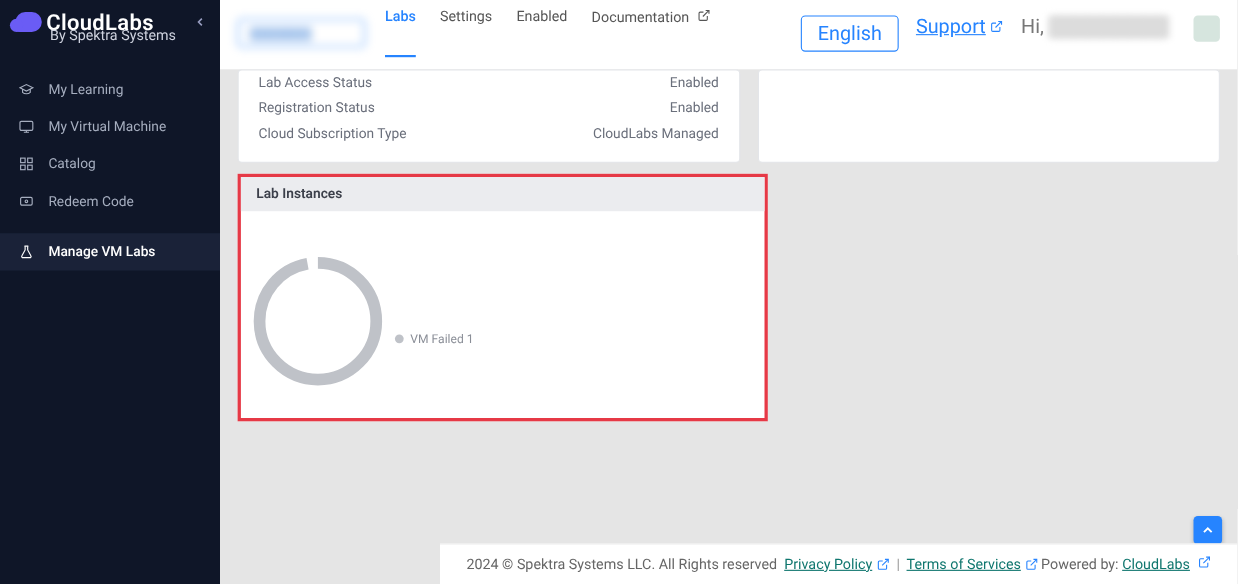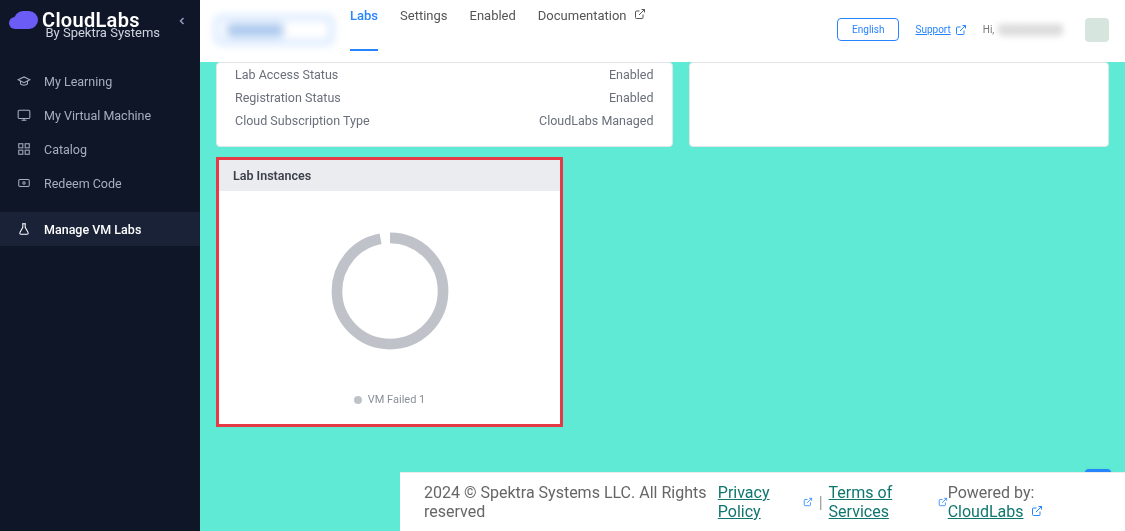--- a/index.html
+++ b/index.html
@@ -24,47 +24,47 @@
 
 .main { flex: 1; display: flex; flex-direction: column; background: #fff; position: relative; }
 
 
 .topbar { display: flex; align-items: center; padding: 8px 16px 10px; border-bottom: 1px solid transparent; gap: 18px; }
 .tenant-box { border: 1px solid #2684ff; border-radius: 4px; height: 26px; width: 116px; background: #fff; filter: blur(4px); padding: 4px 10px; font-size: 11px; color: #8fb6e8; display: flex; align-items: center; }
 .topnav { display: flex; gap: 22px; font-size: 13px; color: #555; }
 .topnav-item { cursor: pointer; padding-bottom: 26px; border-bottom: 2px solid transparent; }
 .topnav-item.active { color: #2684ff; border-bottom-color: #2684ff; font-weight: 500; }
 .topnav-item .ext { margin-left: 4px; }
-.topbar-right { margin-left: auto; display: flex; align-items: center; gap: 16px; font-size: 10px; }
+.topbar-right { margin-left: auto; display: flex; align-items: flex-start; gap: 16px; font-size: 18px; }
 .lang-box { border: 1px solid #2684ff; color: #2684ff; border-radius: 4px; padding: 5px 14px; cursor: pointer; }
 .support-link { color: #2684ff; text-decoration: underline; cursor: pointer; display: flex; align-items: center; gap: 4px; }
 .greet { color: #777; display: flex; align-items: center; gap: 4px; }
 .blurred-name { background: #dcdcdc; color: #dcdcdc; filter: blur(3px); border-radius: 2px; padding: 0 4px; }
 .avatar { width: 24px; height: 24px; border-radius: 4px; background: #d6e5de; margin-left: 6px; }
 
 
-.content { flex: 1; overflow: auto; padding: 0 16px 16px; background: #5eead4; }
+.content { flex: 1; overflow: auto; padding: 0 16px 16px; background: #e5e5e5; }
 .cards-row { display: flex; gap: 16px; margin-bottom: 10px; }
 .card { border: 1px solid #e3e5e9; border-radius: 4px; flex: 1; background: #fff; }
 .card.details { padding: 0 18px 12px; }
 .detail-row { display: flex; justify-content: space-between; padding: 4px 0; font-size: 12.5px; color: #6a6f7b; }
 .detail-row .label { }
 .detail-row .value { color: #6a6f7b; }
 .card.spare { min-height: 85px; }
 
-.lab-instances-card { border: 3px solid #e63946; width: 347px; background: #fff; }
+.lab-instances-card { border: 3px solid #e63946; width: 482px; background: #fff; }
 .li-header { background: #ebecef; padding: 8px 14px; font-size: 12.5px; font-weight: 600; color: #3b3f4a; }
-.li-body { padding: 30px 0 18px; display: flex; flex-direction: column; align-items: center; }
+.li-body { padding: 30px 0 18px; display: flex; flex-direction: row; align-items: center; }
 .donut { width: 140px; height: 140px; }
 .donut svg { width: 100%; height: 100%; transform: rotate(-90deg); }
 .legend { margin-top: 32px; font-size: 11px; color: #8a8e97; display: flex; align-items: center; gap: 6px; }
 .legend-dot { width: 8px; height: 8px; border-radius: 50%; background: #bfc2c8; display: inline-block; }
 
 
-.footer { position: absolute; bottom: 0; left: 200px; right: 0; background: #fff; border-top: 1px solid #ececec; padding: 10px 24px; font-size: 16px; color: #666; display: flex; align-items: center; }
+.footer { position: absolute; bottom: 0; left: 200px; right: 0; background: #fff; border-top: 1px solid #ececec; padding: 10px 24px; font-size: 13px; color: #666; display: flex; align-items: center; }
 .footer a { color: #0f766e; text-decoration: underline; cursor: pointer; }
 .footer .sep { margin: 0 6px; color: #999; }
 .footer-right { margin-left: auto; }
 
 
 .scroll-top { position: absolute; right: 14px; bottom: 36px; width: 26px; height: 26px; background: #2684ff; color: #fff; border-radius: 4px; display: flex; align-items: center; justify-content: center; cursor: pointer; box-shadow: 0 2px 4px rgba(0,0,0,.2); }
 
 .ext-icon { display: inline-flex; width: 12px; height: 12px; }
 .ext-icon svg { width: 100%; height: 100%; stroke: currentColor; fill: none; stroke-width: 2; }
 </style>

